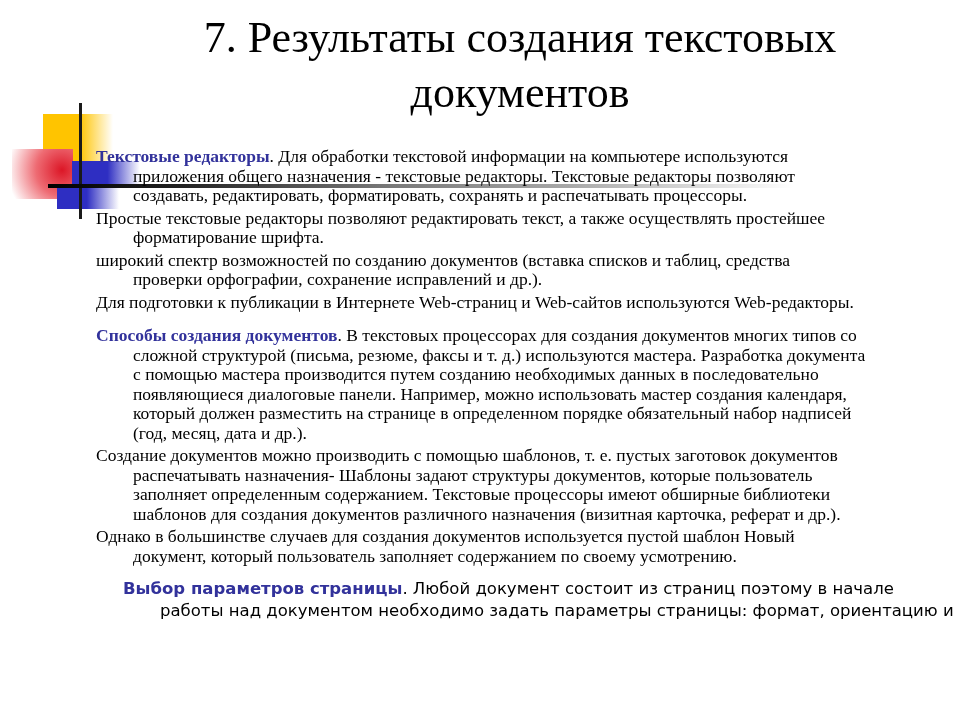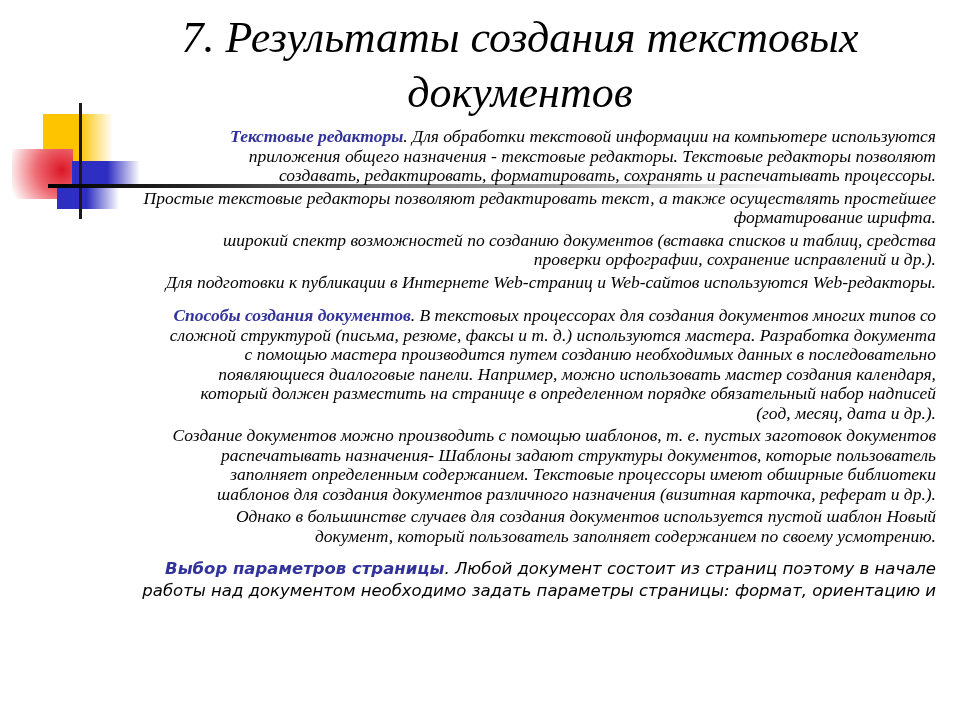--- a/index.html
+++ b/index.html
@@ -2,21 +2,21 @@
 <html style="--bg: #ffffff; --lead-color: #32329b; --decor-yellow: #ffc400; --decor-red: #dc1626; --decor-blue: #2e2ec2; --decor-line: #1a1a1a;"><head>
 <meta charset="utf-8">
 <title>7. Результаты создания текстовых документов</title>
 <style>
   html,body{margin:0;padding:0;}
   body{
     width:960px;height:720px;overflow:hidden;
     background:var(--bg,#ffffff);
     font-family:"Liberation Serif","DejaVu Serif",serif;
   }
-  .slide{position:relative;width:960px;height:720px;background:var(--bg,#ffffff);font-style:italic;}
+  .slide{position:relative;width:960px;height:720px;background:var(--bg,#ffffff);}
 
   
   .decor div{position:absolute;}
   .sq-yellow{
     left:43px;top:114px;width:70px;height:48px;
     background:linear-gradient(to right,var(--decor-yellow,#ffc400) 0%,var(--decor-yellow,#ffc400) 52%,rgba(255,196,0,0) 100%);
   }
   .sq-red{
     left:12px;top:149px;width:61px;height:50px;
     background:radial-gradient(circle at 82% 42%,var(--decor-red,#dc1626) 0%,#ee6b73 45%,rgba(255,255,255,0) 95%);
@@ -40,31 +40,31 @@
 
   
   .title{
     position:absolute;left:110px;top:10px;width:820px;margin:0;
     font-size:44px;line-height:55px;font-weight:normal;color:#000;
     text-align:center;
   }
   .title .title-line{white-space:nowrap;}
 
   
-  .body-text{position:absolute;left:96px;top:127px;width:840px;color:#000;text-align:right;}
+  .body-text{position:absolute;left:96px;top:147px;width:840px;color:#000;}
   .para{margin:0 0 3px 0;font-size:17.5px;line-height:19.5px;}
   .para .line{margin-left:37px;white-space:nowrap;}
   .para .line:first-child{margin-left:0;}
   .para .lead{font-weight:bold;color:var(--lead-color,#32329b);}
   .para.sans{
     font-family:"DejaVu Sans","Liberation Sans",sans-serif;
     font-size:16.5px;line-height:22px;
   }
   .gap-before{margin-top:14px;}
-  .para.sans.gap-before{margin-top:12px;}
+  .para.sans.gap-before{margin-top:12px;margin-left:27px;}
 </style>
 </head>
 <body>
 
 <div class="slide">
 
   <div class="decor">
     <div class="sq-yellow"></div>
     <div class="sq-red"></div>
     <div class="sq-blue-upper"></div>

